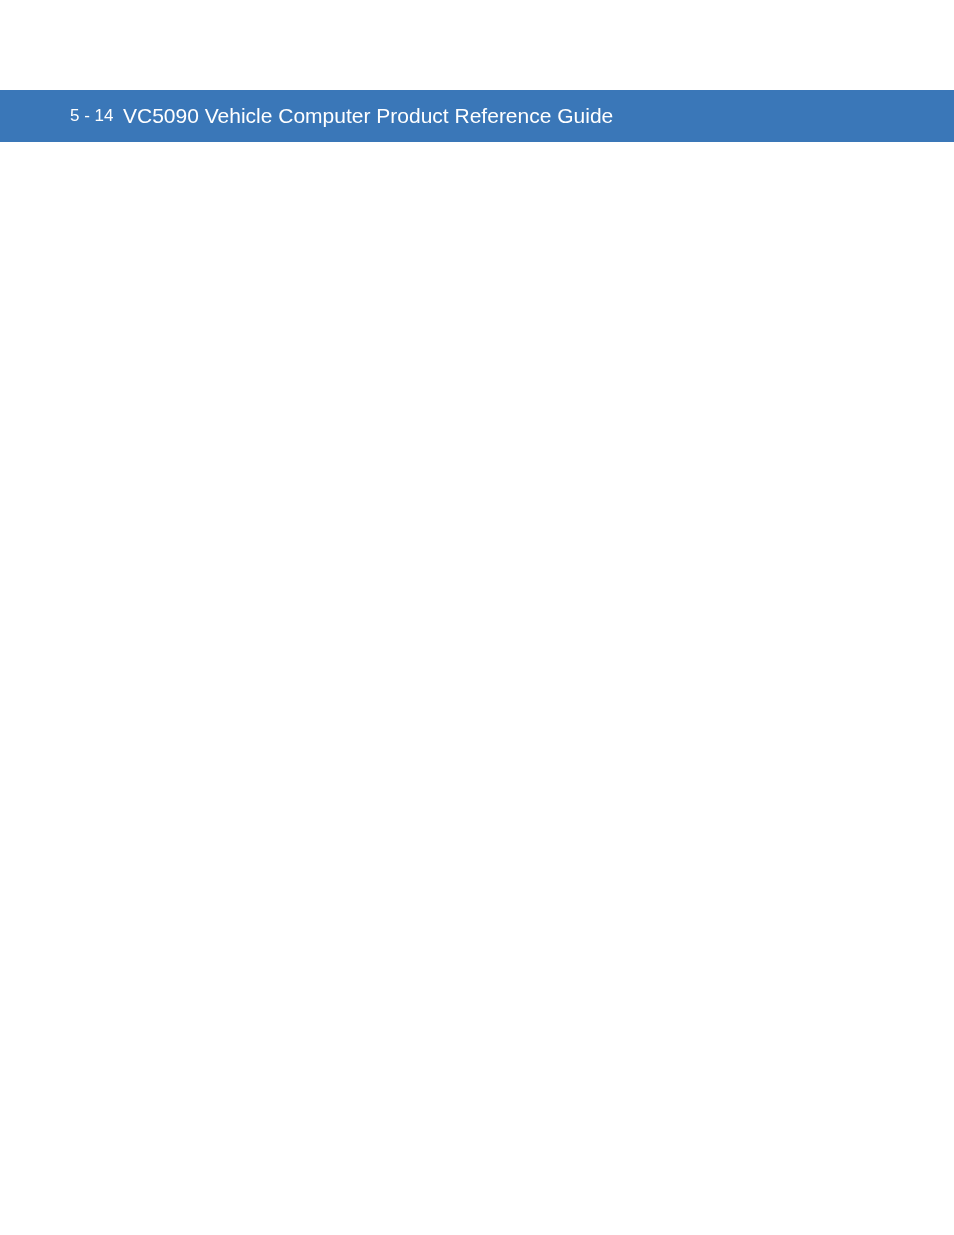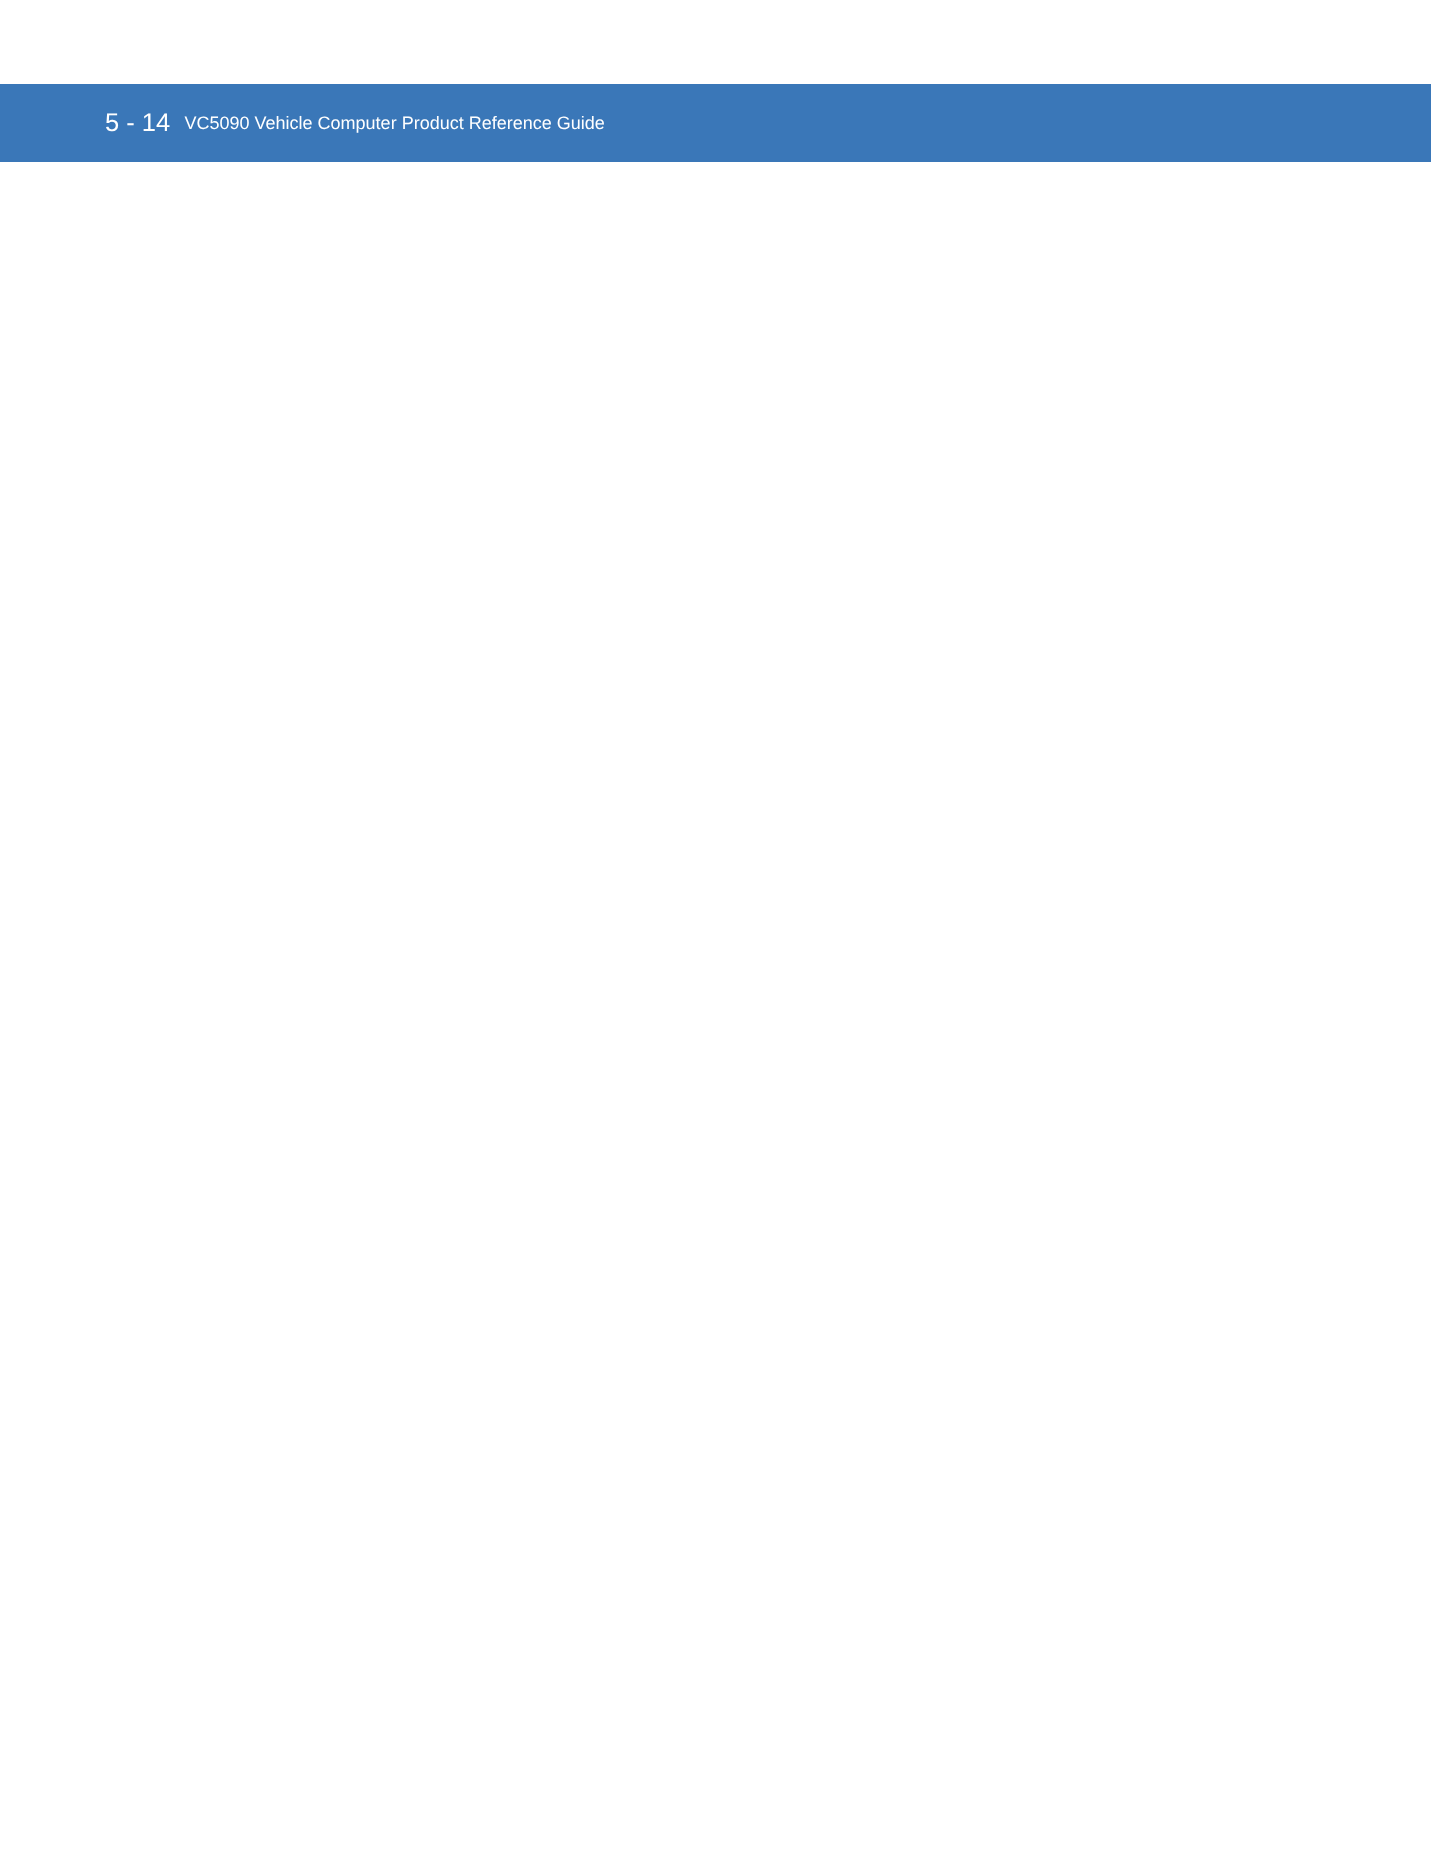--- a/index.html
+++ b/index.html
@@ -6,35 +6,35 @@
     margin: 0;
     padding: 0;
     font-family: Arial, Helvetica, sans-serif;
     background: #fff;
     width: 954px;
   }
   .header-bar {
     background: #3a77b8;
     color: #fff;
     padding: 10px 20px 10px 0;
-    margin-top: 56px;
+    margin-top: 90px;
     height: 32px;
     display: flex;
     align-items: center;
   }
   .page-num {
     position: absolute;
     left: 70px;
     font-size: 17px;
     font-weight: 400;
   }
   .header-title {
     position: absolute;
     left: 123px;
-    font-size: 12px;
+    font-size: 21px;
     font-weight: 400;
   }
   .content {
     position: relative;
     top: 43px;
   }
   .section-heading {
     position: absolute;
     left: 85px;
     font-size: 21px;

